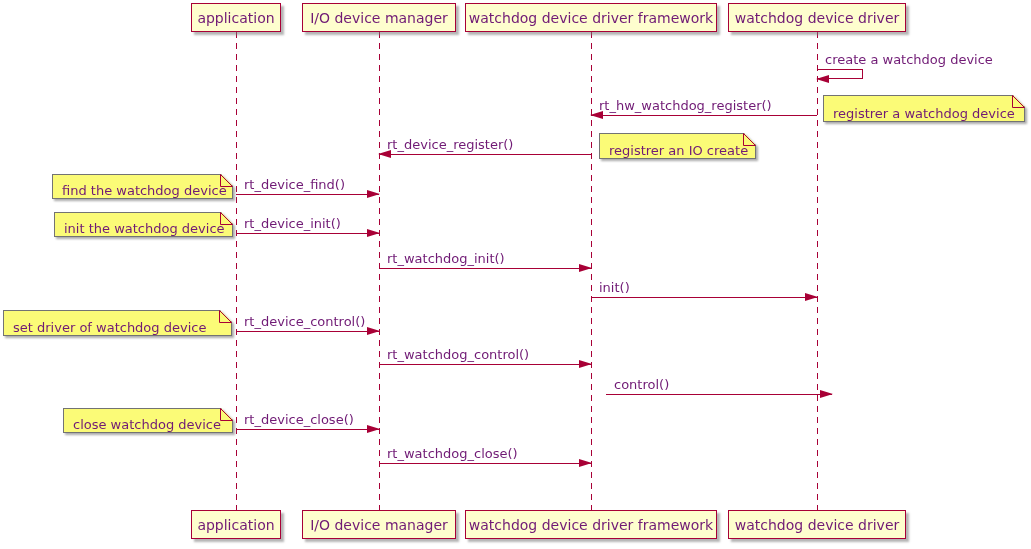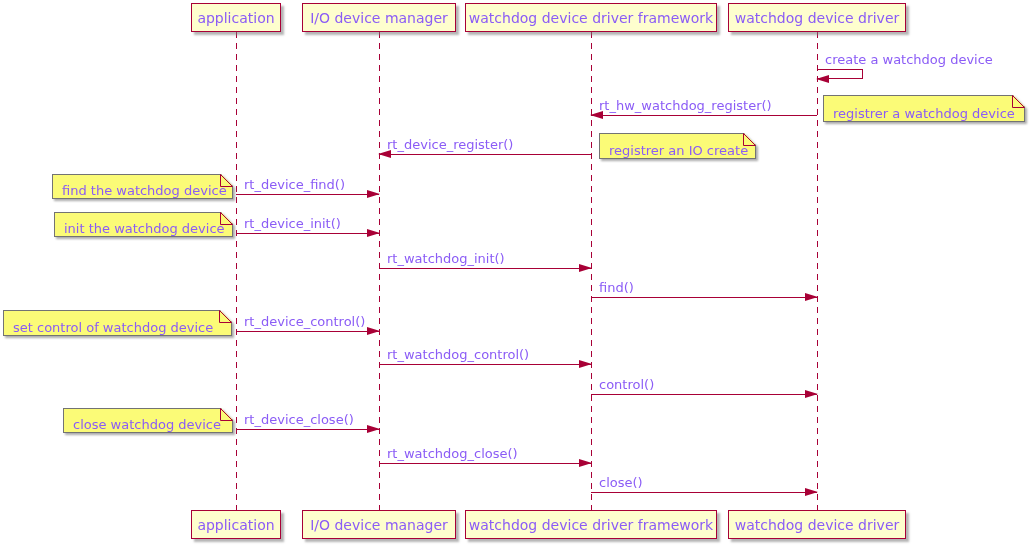--- a/index.html
+++ b/index.html
@@ -1,21 +1,21 @@
 <!DOCTYPE html>
 <html><head>
 <meta charset="utf-8">
 <style>
   html,body{margin:0;padding:0;background:#FFFFFF;}
   #canvas{
     position:relative;
     width:1031px;height:549px;
     background:#FFFFFF;
     font-family:"DejaVu Sans","Liberation Sans",sans-serif;
-    color:#8b5cf6;
+    color:#701a75;
     overflow:hidden;
   }
   
   .lifeline{
     position:absolute;top:32px;height:478px;width:1px;
     background:repeating-linear-gradient(to bottom,#A80036 0 6px,transparent 6px 11px);
   }
   
   .participant{
     position:absolute;height:29px;
@@ -130,67 +130,61 @@
   </div>
 
   <div class="msg" style="left:379px;top:251px;width:212px">
     <div class="msg-label">rt_watchdog_init()</div>
     <div class="msg-line">
         <i class="head right"></i>
       </div>
   </div>
 
   <div class="msg" style="left:591px;top:280px;width:226px">
-    <div class="msg-label">find()</div>
+    <div class="msg-label">init()</div>
     <div class="msg-line">
         <i class="head right"></i>
       </div>
   </div>
 
   <div class="msg" style="left:379px;top:347px;width:212px">
     <div class="msg-label">rt_watchdog_control()</div>
     <div class="msg-line">
         <i class="head right"></i>
       </div>
   </div>
 
   <div class="msg" style="left:236px;top:314px;width:143px">
     <div class="msg-label">rt_device_control()</div>
     <div class="msg-line">
         <i class="head right"></i>
       </div>
   </div>
 
-  <div class="msg" style="left:591px;top:377px;width:226px">
+  <div class="msg" style="left:606px;top:377px;width:226px">
     <div class="msg-label">control()</div>
     <div class="msg-line">
         <i class="head right"></i>
       </div>
   </div>
 
   <div class="msg" style="left:236px;top:412px;width:143px">
     <div class="msg-label">rt_device_close()</div>
     <div class="msg-line">
         <i class="head right"></i>
       </div>
   </div>
 
   <div class="msg" style="left:379px;top:446px;width:212px">
     <div class="msg-label">rt_watchdog_close()</div>
     <div class="msg-line">
         <i class="head right"></i>
       </div>
   </div>
 
-  <div class="msg" style="left:591px;top:475px;width:226px">
-    <div class="msg-label">close()</div>
-    <div class="msg-line">
-        <i class="head right"></i>
-      </div>
-  </div>
 
   <div class="note-wrap" style="left:823px;top:95px;width:202px;height:27px">
     <div class="note">
       <span class="note-text">registrer a watchdog device</span>
       <svg class="fold" viewBox="0 0 13 13">
           <path d="M0.5 0.5 L12.5 12.5 L0.5 12.5 Z" fill="#FBFB77" stroke="#A80036" stroke-width="1"></path>
         </svg>
     </div>
   </div>
 
@@ -216,21 +210,21 @@
     <div class="note">
       <span class="note-text">init the watchdog device</span>
       <svg class="fold" viewBox="0 0 13 13">
           <path d="M0.5 0.5 L12.5 12.5 L0.5 12.5 Z" fill="#FBFB77" stroke="#A80036" stroke-width="1"></path>
         </svg>
     </div>
   </div>
 
   <div class="note-wrap" style="left:3px;top:310px;width:229px;height:26px">
     <div class="note">
-      <span class="note-text">set control of watchdog device</span>
+      <span class="note-text">set driver of watchdog device</span>
       <svg class="fold" viewBox="0 0 13 13">
           <path d="M0.5 0.5 L12.5 12.5 L0.5 12.5 Z" fill="#FBFB77" stroke="#A80036" stroke-width="1"></path>
         </svg>
     </div>
   </div>
 
   <div class="note-wrap" style="left:63px;top:408px;width:170px;height:25px">
     <div class="note">
       <span class="note-text">close watchdog device</span>
       <svg class="fold" viewBox="0 0 13 13">

